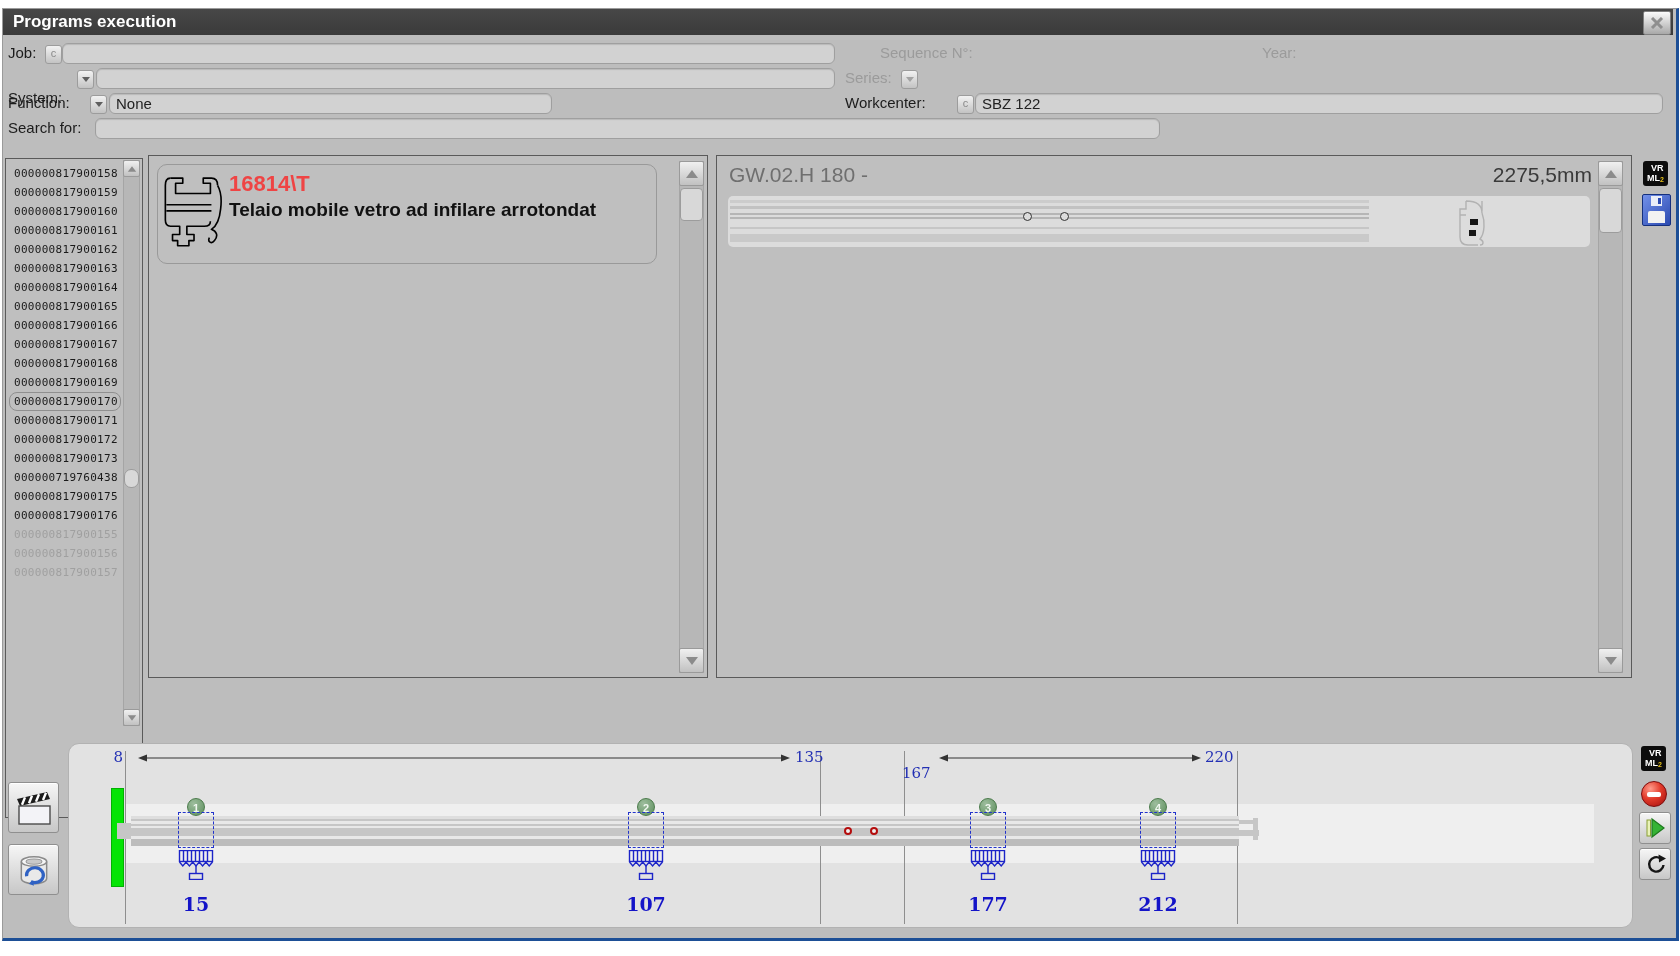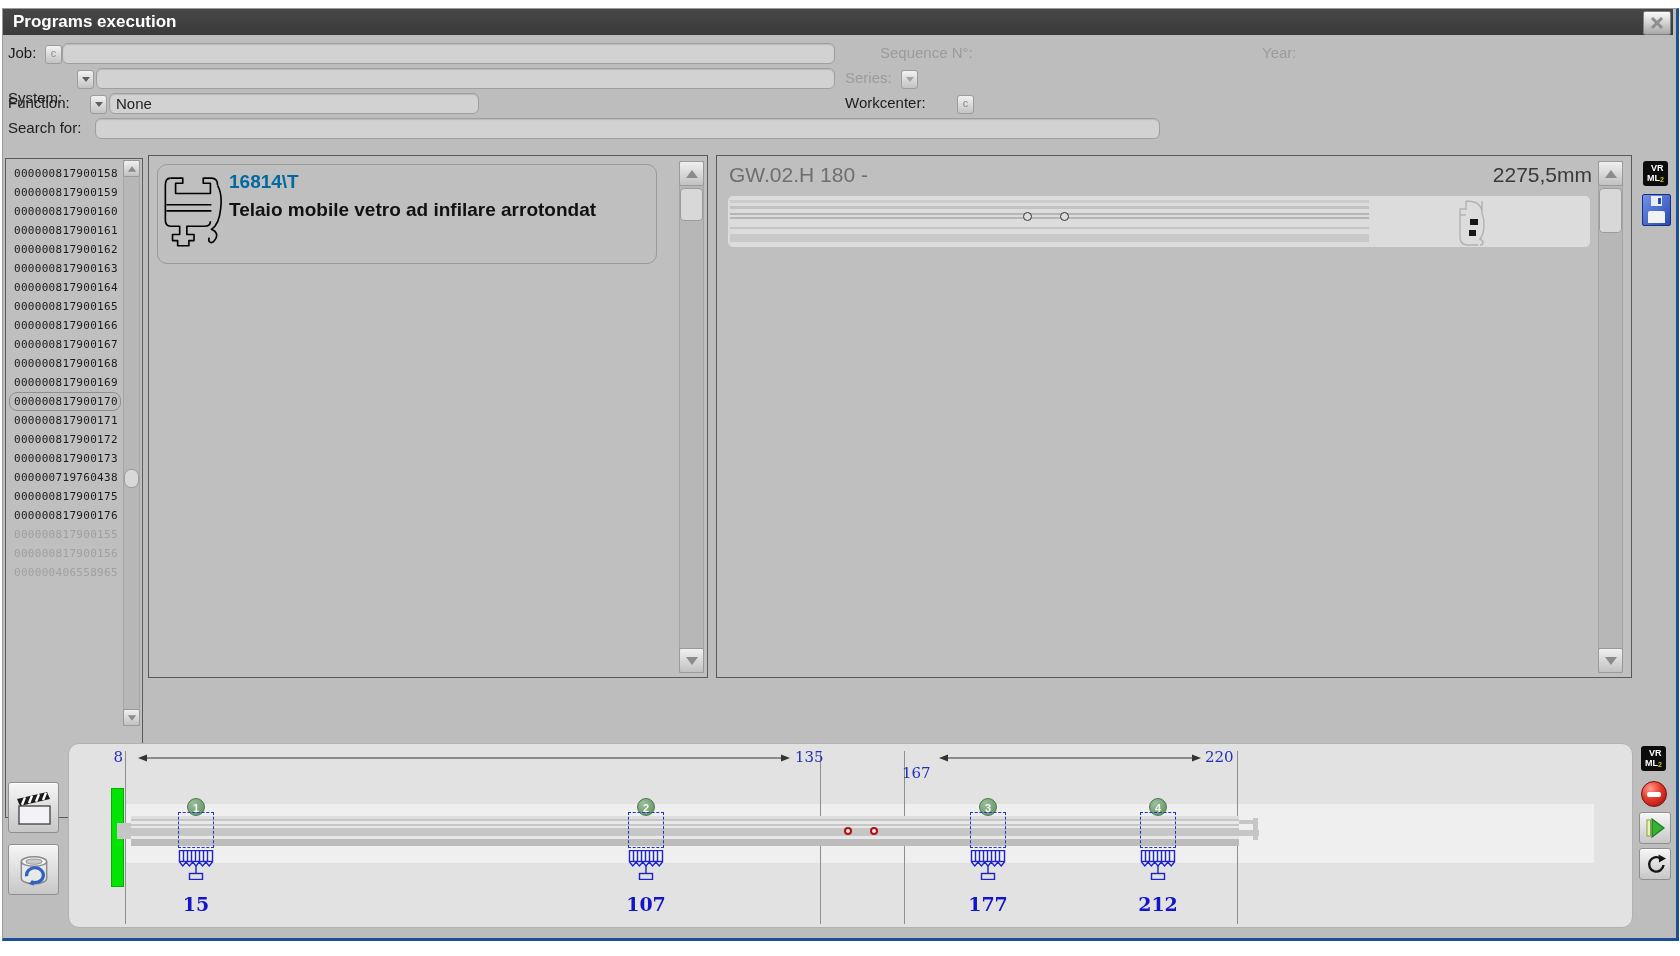--- a/index.html
+++ b/index.html
@@ -46,21 +46,21 @@
           border-radius:2px;box-sizing:border-box;display:flex;align-items:center;justify-content:center;}
   .sb-thumb{position:absolute;background:#d8d8d8;border:1px solid #9c9c9c;border-radius:7px;box-sizing:border-box;}
   .tri-up-s{width:0;height:0;border-left:6px solid transparent;border-right:6px solid transparent;
             border-bottom:8px solid #8b8b8b;}
   .tri-dn-s{width:0;height:0;border-left:6px solid transparent;border-right:6px solid transparent;
             border-top:8px solid #8b8b8b;}
 
   
   .card{position:absolute;left:157px;top:164px;width:498px;height:98px;border:1px solid #999;
         border-radius:10px;}
-  .card-code{position:absolute;left:71px;top:6px;font-size:19px;font-weight:bold;color:#0369a1;}
+  .card-code{position:absolute;left:71px;top:6px;font-size:22px;font-weight:bold;color:#ef4444;}
   .card-desc{position:absolute;left:71px;top:34px;font-size:19px;font-weight:bold;color:#111;white-space:nowrap;}
 
   
   .piece-title{position:absolute;left:729px;top:163px;font-size:21px;color:#6f6f6f;}
   .piece-len{position:absolute;left:1380px;top:163px;width:212px;text-align:right;font-size:21px;color:#3a3a3a;}
   .strip{position:absolute;left:728px;top:196px;width:862px;height:51px;background:#dcdcdc;border-radius:5px;}
   .hole{position:absolute;width:9px;height:9px;border:1.5px solid #333;border-radius:50%;background:#ddd;box-sizing:border-box;}
 
   
   .raised{position:absolute;background:linear-gradient(#f6f6f6,#c7c7c7);border:1px solid #8f8f8f;
@@ -126,23 +126,24 @@
   <input class="inp" style="left: 96px; top: 68px; width: 739px;" value="">
   <div class="lbl dlbl" style="left:845px;top:68px;">Series:</div>
   <div class="mini" style="left:901px;top:70px;">
       <div class="tri-dn dis"></div>
     </div>
 
   <div class="lbl" style="left:8px;top:93px;">Function:</div>
   <div class="mini" style="left:90px;top:95px;">
       <div class="tri-dn"></div>
     </div>
-  <input class="inp" style="left: 109px; top: 93px; width: 370px;" value="None">
+  <input class="inp" style="left: 109px; top: 93px; width: 443px;" value="None">
   <div class="lbl" style="left:845px;top:93px;">Workcenter:</div>
   <div class="mini" style="left:957px;top:95px;">c</div>
+  <input class="inp" style="left: 975px; top: 93px; width: 688px;" value="SBZ 122">
 
   <div class="lbl" style="left:8px;top:118px;">Search for:</div>
   <input class="inp" style="left: 95px; top: 118px; width: 1065px;" value="">
 
   <div class="panel" style="left:5px;top:158px;width:138px;height:660px;">
     <div style="position:absolute;left:3px;top:5px;" id="program-list">
         <div class="list-row">000000817900158</div>
         <div class="list-row">000000817900159</div>
         <div class="list-row">000000817900160</div>
         <div class="list-row">000000817900161</div>
@@ -156,21 +157,21 @@
         <div class="list-row">000000817900169</div>
         <div class="list-row selected">000000817900170</div>
         <div class="list-row">000000817900171</div>
         <div class="list-row">000000817900172</div>
         <div class="list-row">000000817900173</div>
         <div class="list-row">000000719760438</div>
         <div class="list-row">000000817900175</div>
         <div class="list-row">000000817900176</div>
         <div class="list-row disabled">000000817900155</div>
         <div class="list-row disabled">000000817900156</div>
-        <div class="list-row disabled">000000406558965</div>
+        <div class="list-row disabled">000000817900157</div>
       </div>
 
     <div class="sb-track" style="left:117px;top:1px;width:17px;height:566px;"></div>
     <div class="sb-btn" style="left:117px;top:1px;width:17px;height:17px;">
         <div class="tri-up-s" style="transform:scale(.7);"></div>
       </div>
     <div class="sb-btn" style="left:117px;top:550px;width:17px;height:17px;">
         <div class="tri-dn-s" style="transform:scale(.7);"></div>
       </div>
     <div class="sb-thumb" style="left:118px;top:310px;width:15px;height:19px;"></div>

